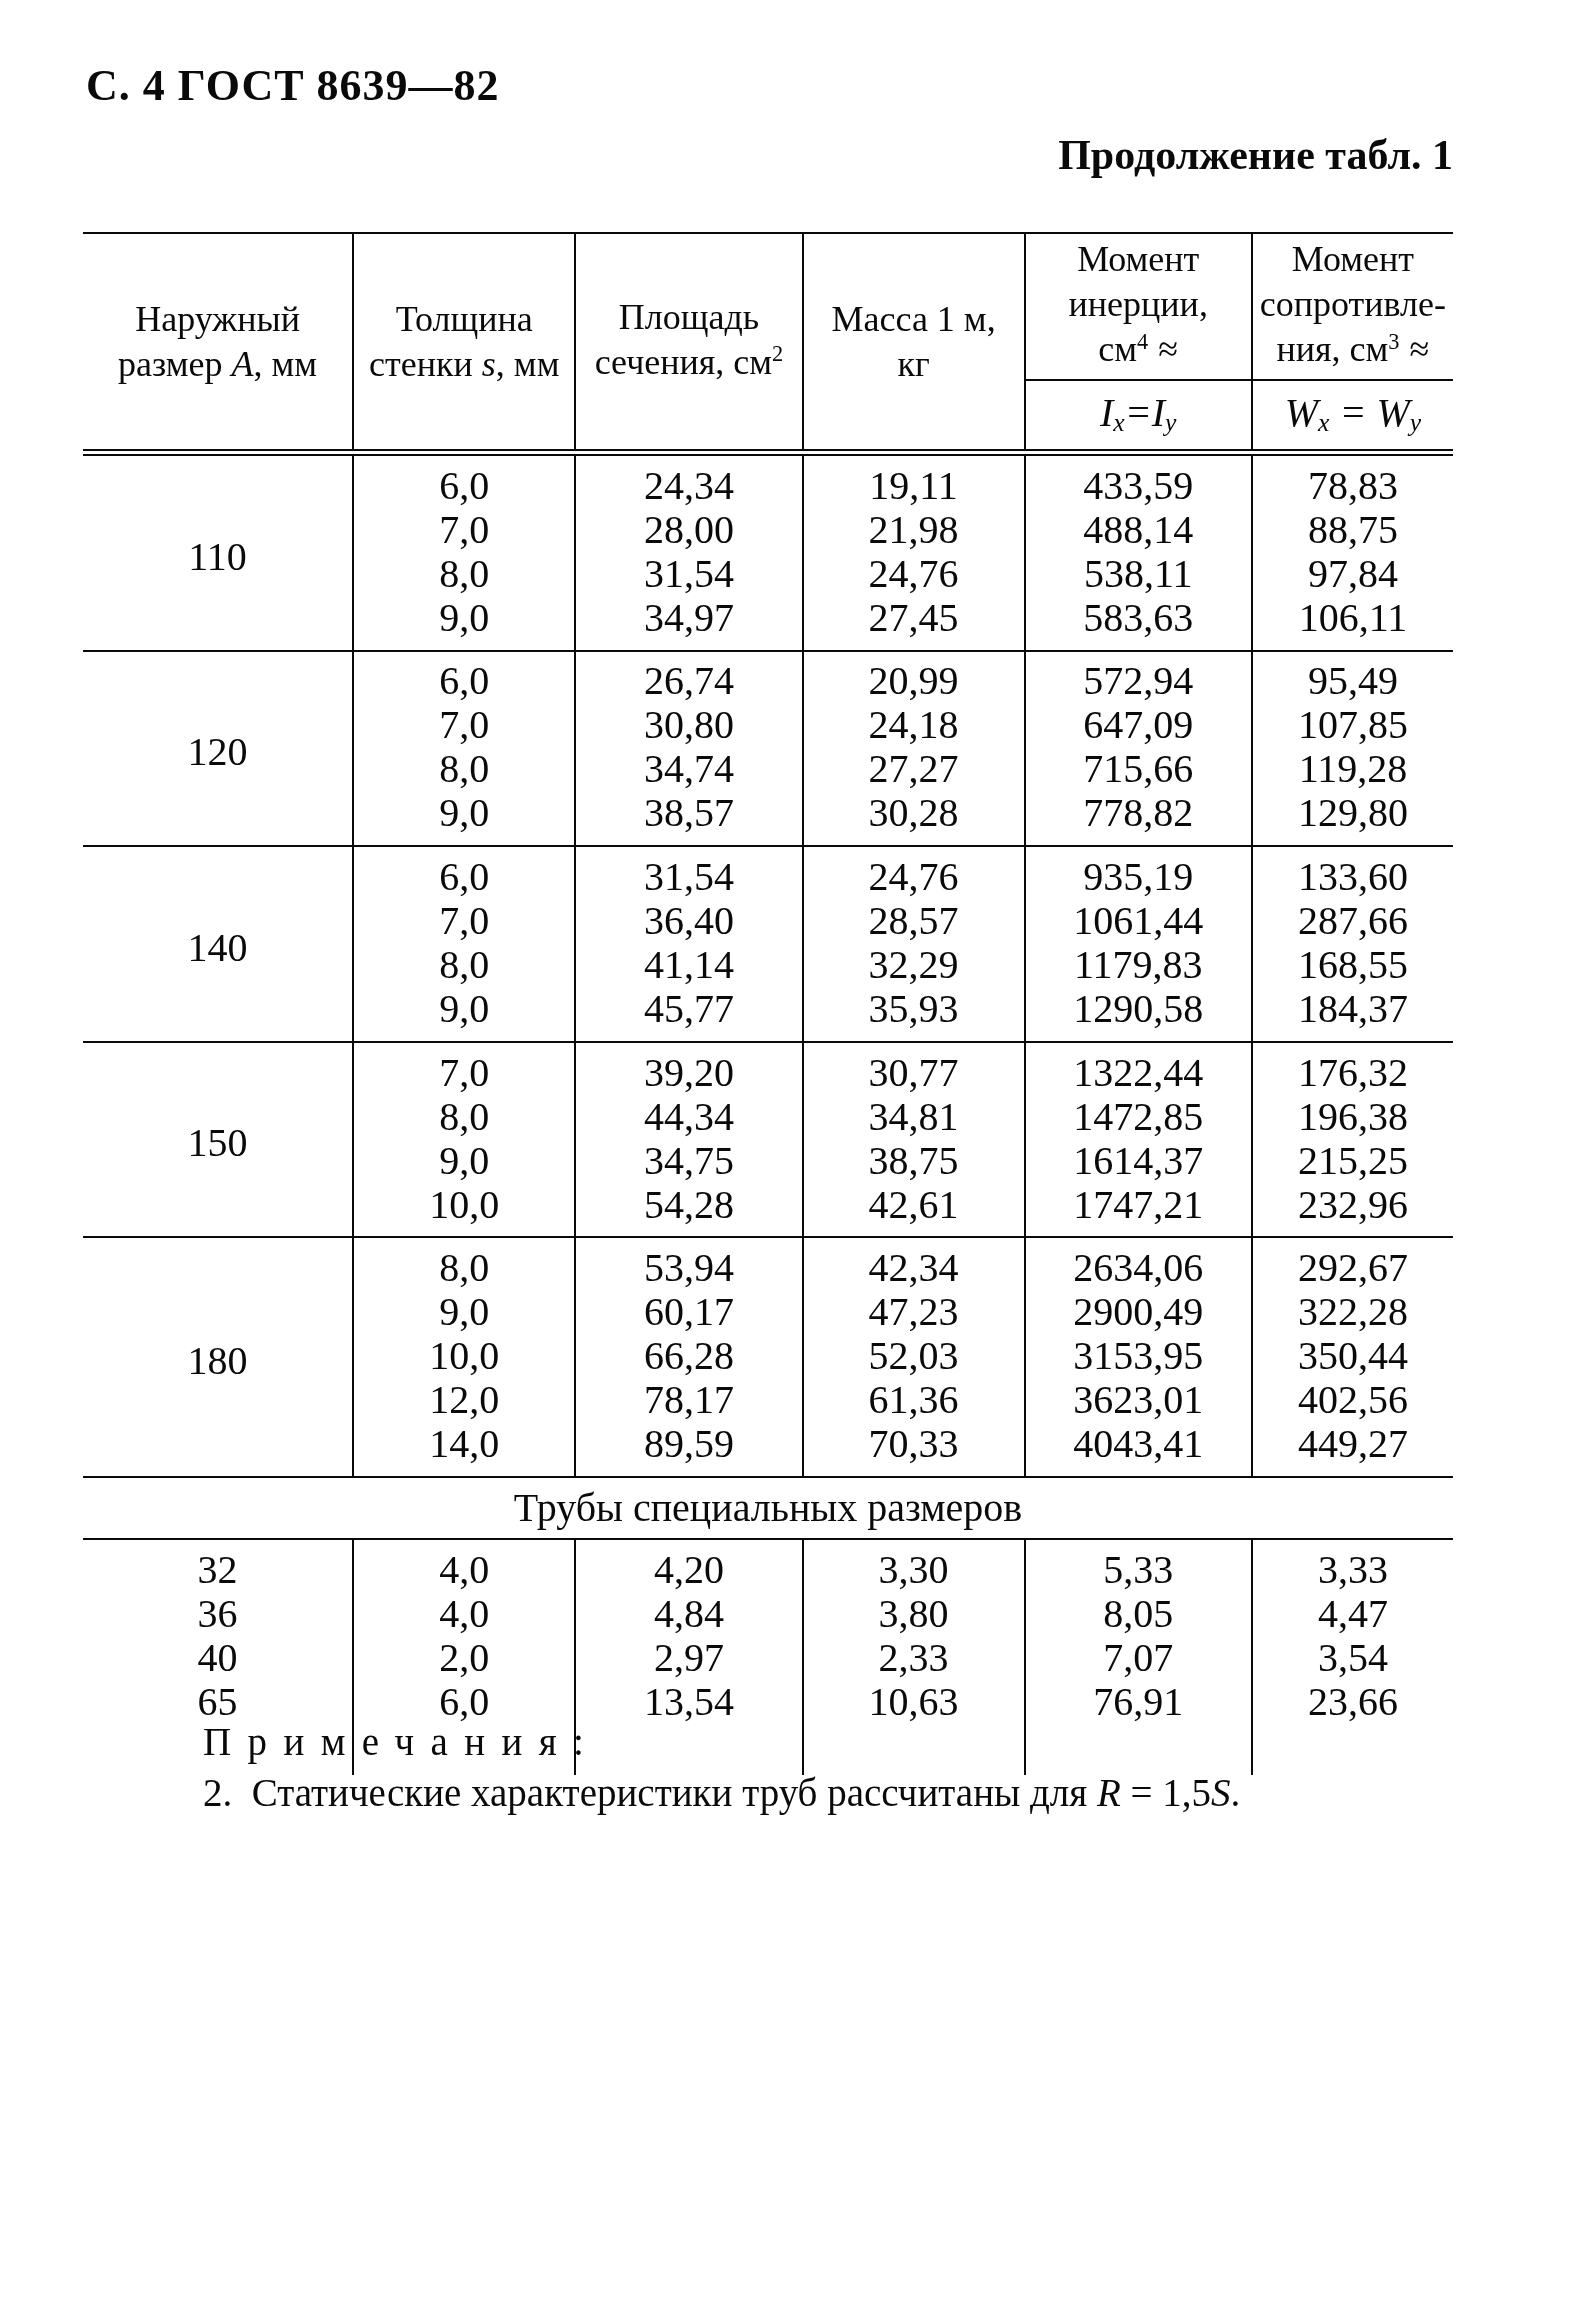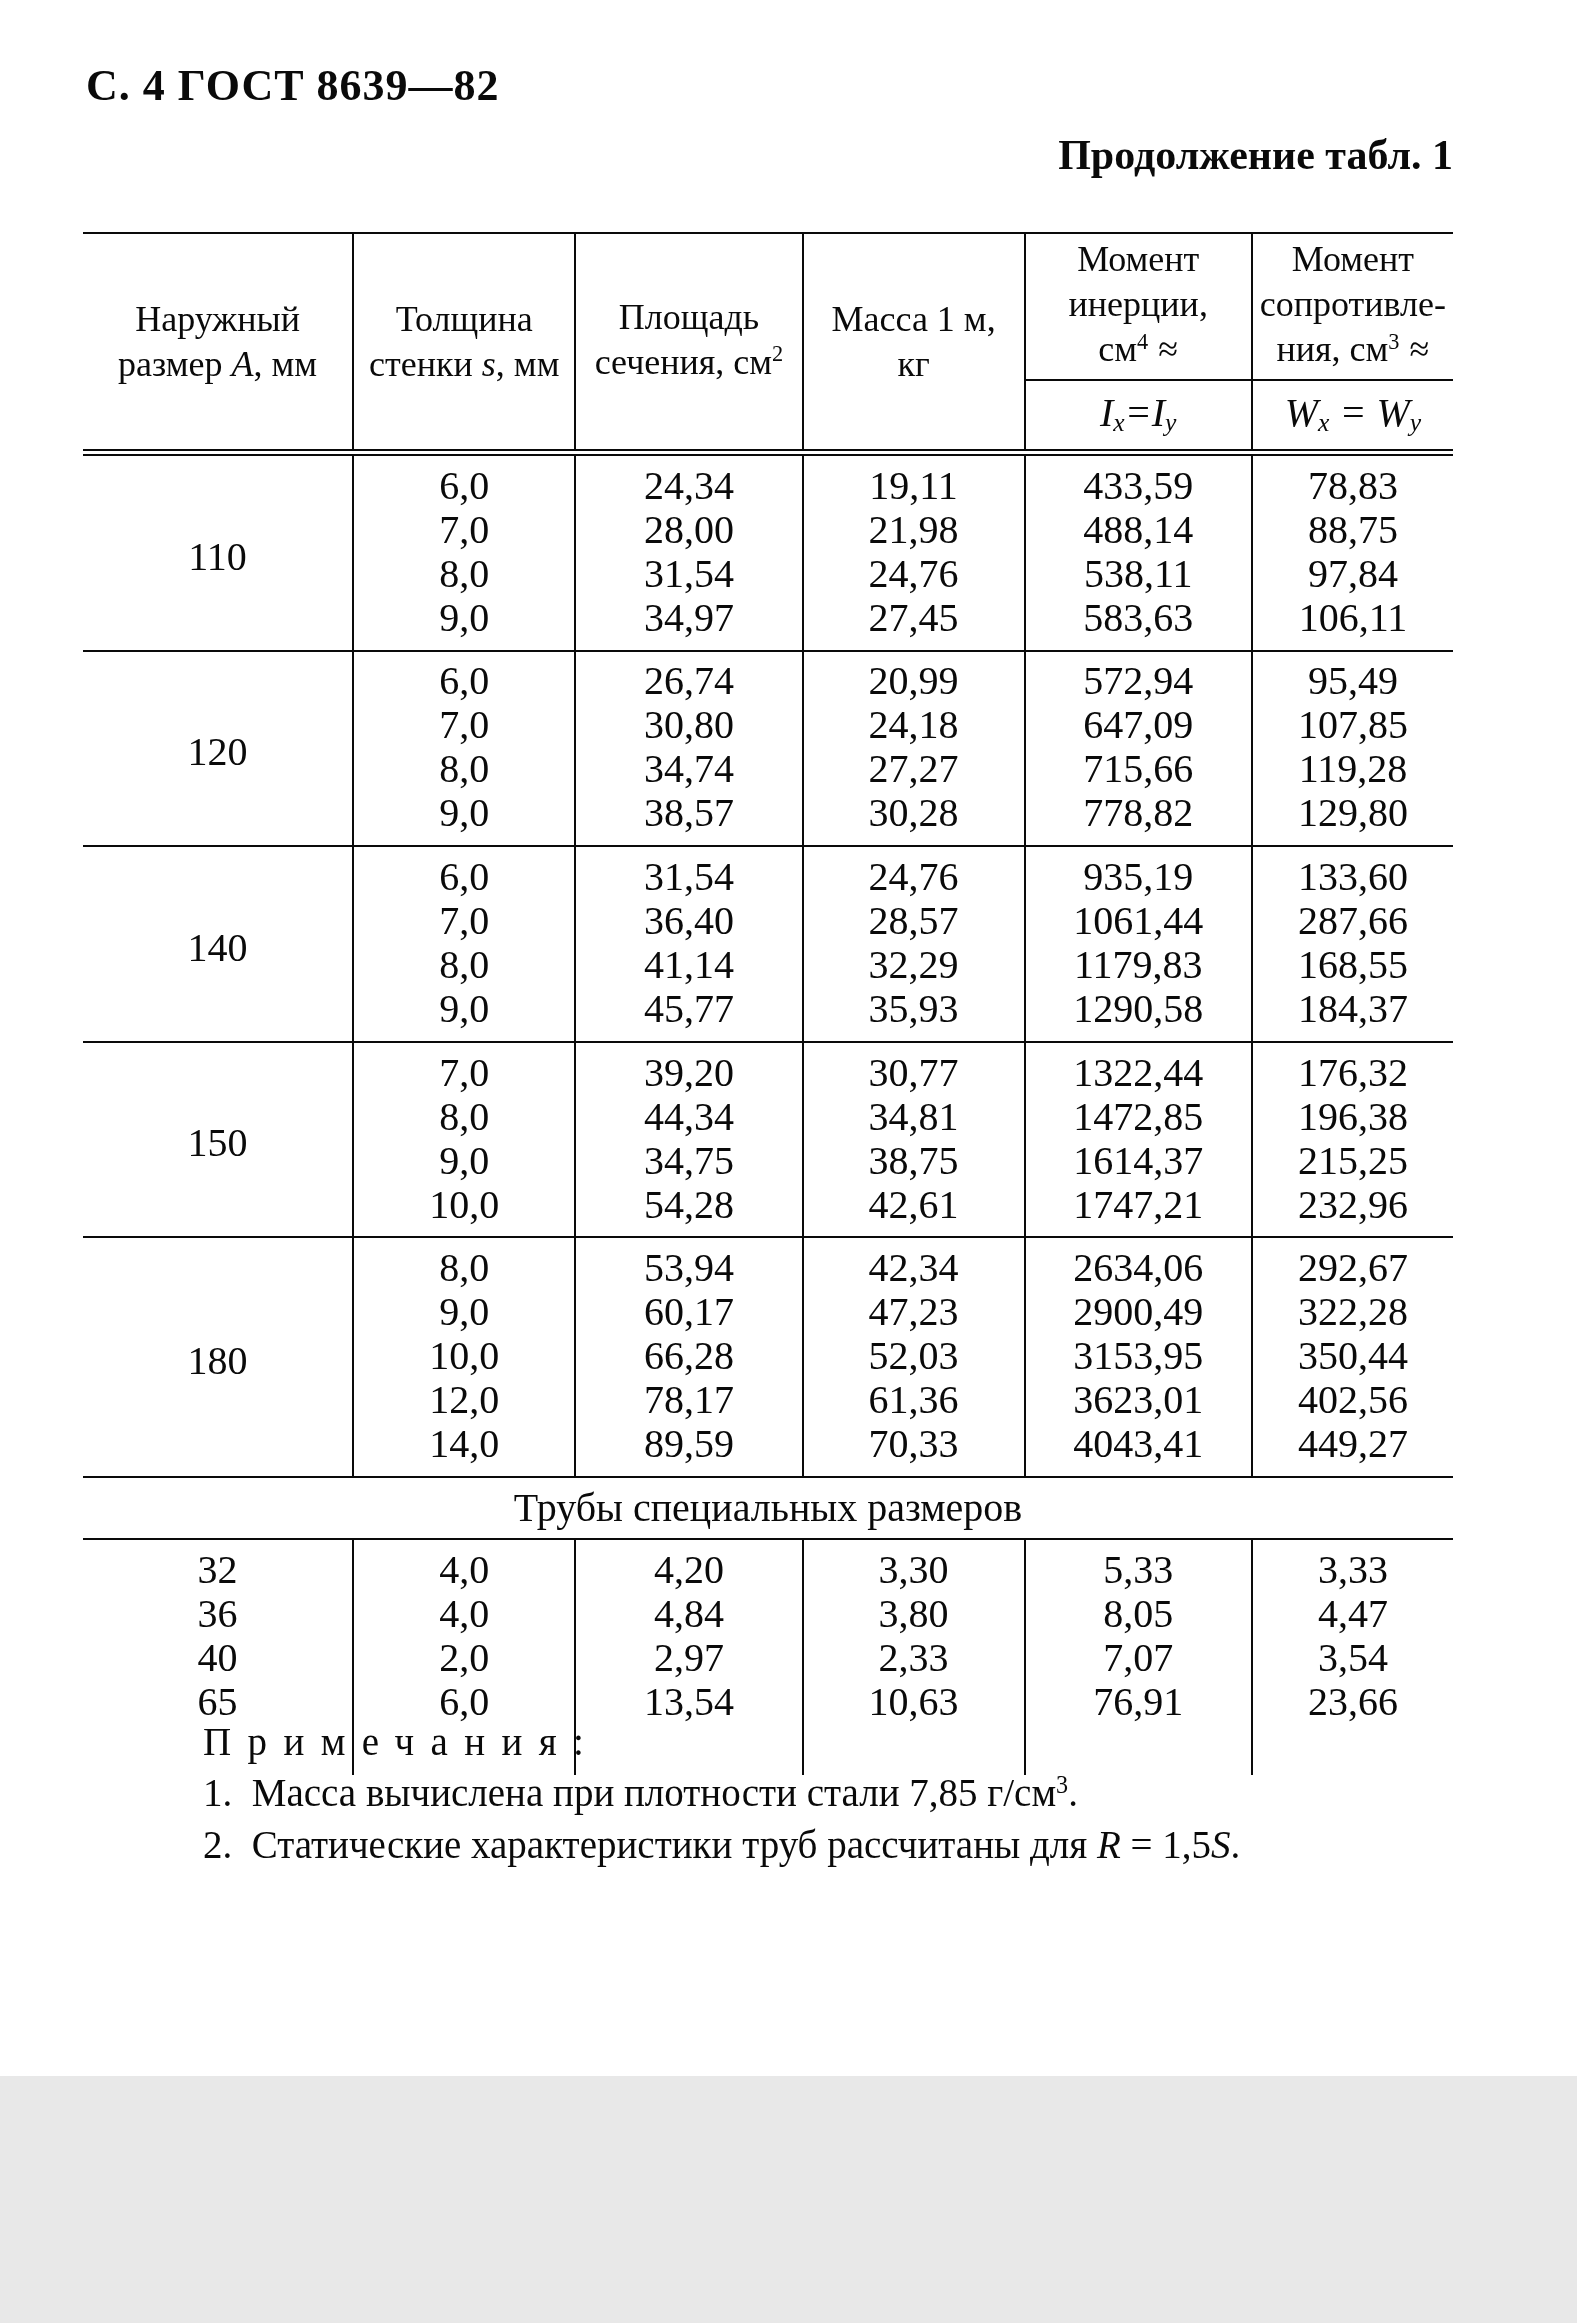--- a/index.html
+++ b/index.html
@@ -1,19 +1,19 @@
 <!DOCTYPE html>
 <html><head>
 <meta charset="utf-8">
 <style>
   html, body { margin: 0; padding: 0; background: #e8e8e8; }
   .page {
     position: relative;
     width: 1578px;
-    height: 2076px;
+    height: 2323px;
     background: #ffffff;
     font-family: "Liberation Serif", "DejaVu Serif", serif;
     color: #0a0a0a;
     overflow: hidden;
   }
 
   
   .doc-header {
     position: absolute;
     left: 86px;
@@ -345,21 +345,18 @@
           <td class="vl">10,63</td>
           <td class="vl">76,91</td>
           <td class="vl">23,66</td>
         </tr>
       </tbody>
   </table>
 
   <div class="notes">
     <div class="notes-title">Примечания:</div>
     <div class="note-item">
-      <span class="note-num">1.</span><span><span>Масса вычислена при плотности стали 7,85 г/см</span><sup class="u">3</sup><span>.</span></span>
-    </div>
-    <div class="note-item">
       <span class="note-num">2.</span><span><span>Статические характеристики труб рассчитаны для </span><i>R</i><span> = 1,5</span><i>S</i><span>.</span></span>
     </div>
   </div>
 
 </div>
 
 
 </body></html>

